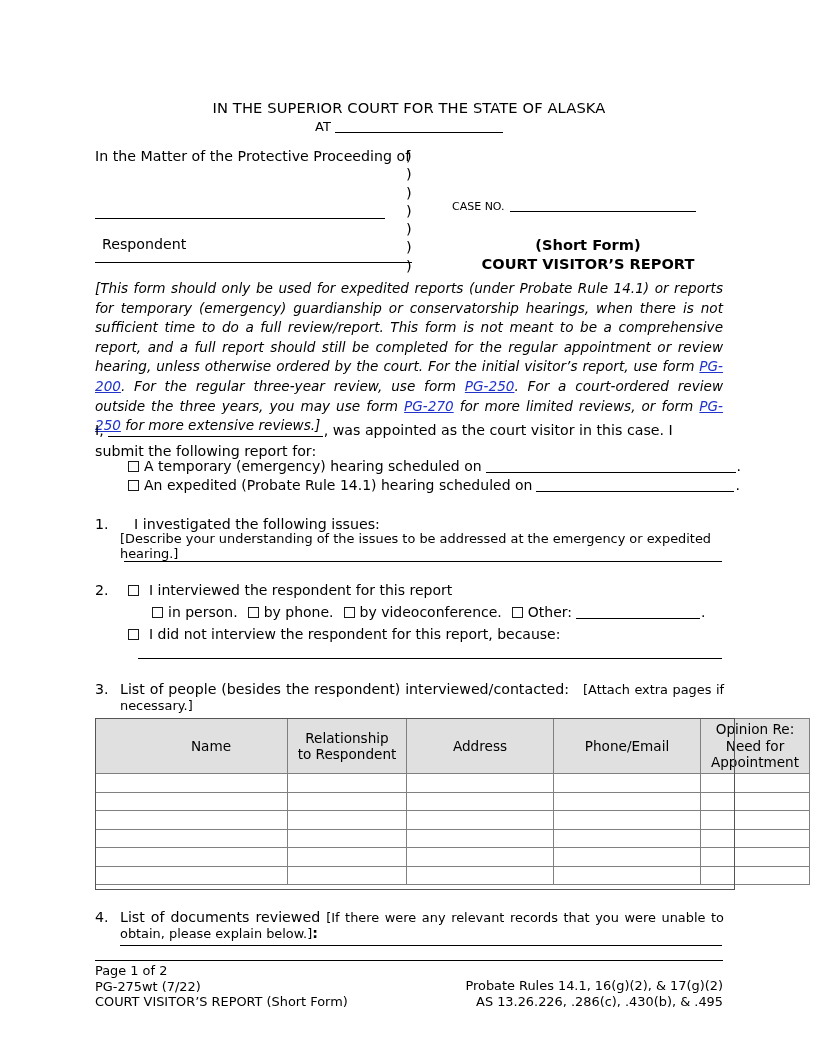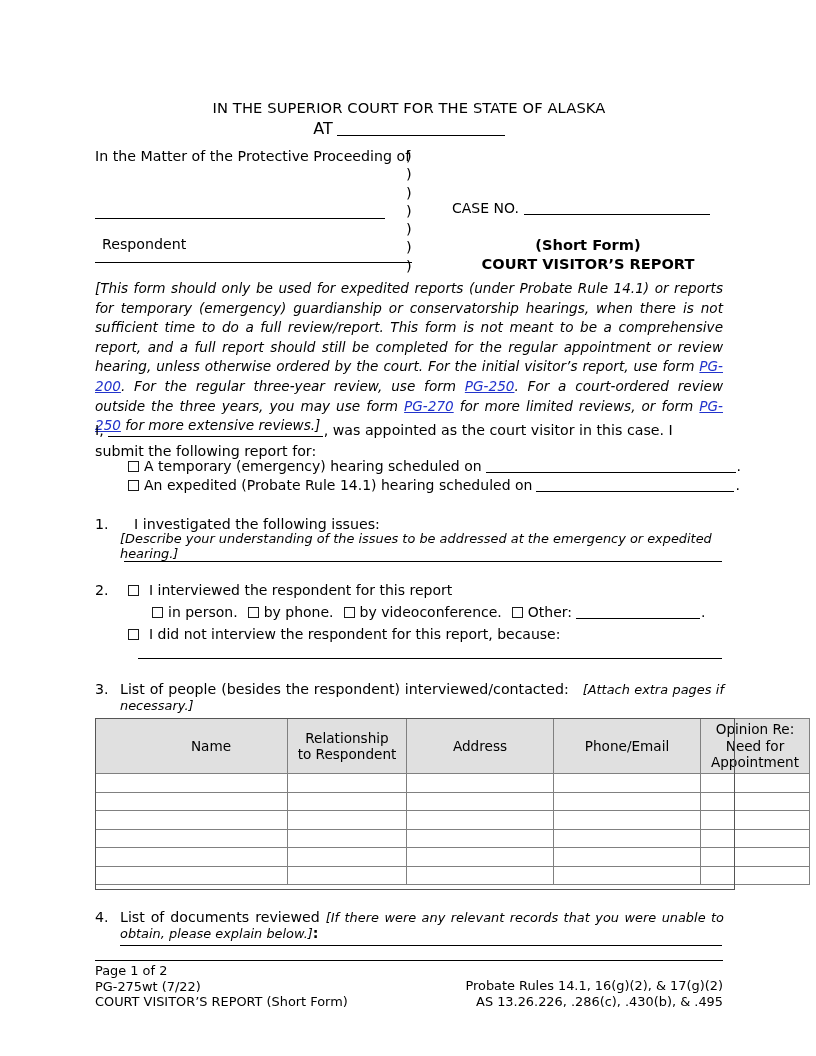--- a/index.html
+++ b/index.html
@@ -36,21 +36,21 @@
     width: 628px;
     font-size: 14.7px;
     text-align: center;
     letter-spacing: 0.1px;
   }
   #at-line {
     position: absolute;
     left: 95px; top: 119px;
     width: 628px;
     text-align: center;
-    font-size: 16px;
+    font-size: 13px;
   }
   #at-line .blank {
     display: inline-block;
     width: 168px;
     border-bottom: 1.3px solid #000;
     height: 0.9em;
     vertical-align: -2px;
     margin-left: 4px;
   }
 
@@ -79,21 +79,21 @@
   }
   #paren-col {
     position: absolute;
     left: 406px; top: 147px;
     font-size: 14.6px;
     line-height: 18.3px;
   }
   #case-no {
     position: absolute;
     left: 452px; top: 200px;
-    font-size: 14px;
+    font-size: 11px;
     white-space: nowrap;
   }
   #case-no .blank {
     display: inline-block;
     width: 186px;
     border-bottom: 1.3px solid #000;
     height: 0.9em;
     vertical-align: -2px;
     margin-left: 5px;
   }
@@ -170,21 +170,20 @@
   
   .secnum {
     position: absolute;
     font-size: 14.2px;
   }
   .sectext {
     position: absolute;
     font-size: 14.2px;
   }
   .sechint {
-    font-style: italic;
     font-size: 12.9px;
   }
 
   
   #people-table {
     position: absolute;
     left: 95px; top: 718px;
     width: 640px;
     border-collapse: collapse;
     table-layout: fixed;

